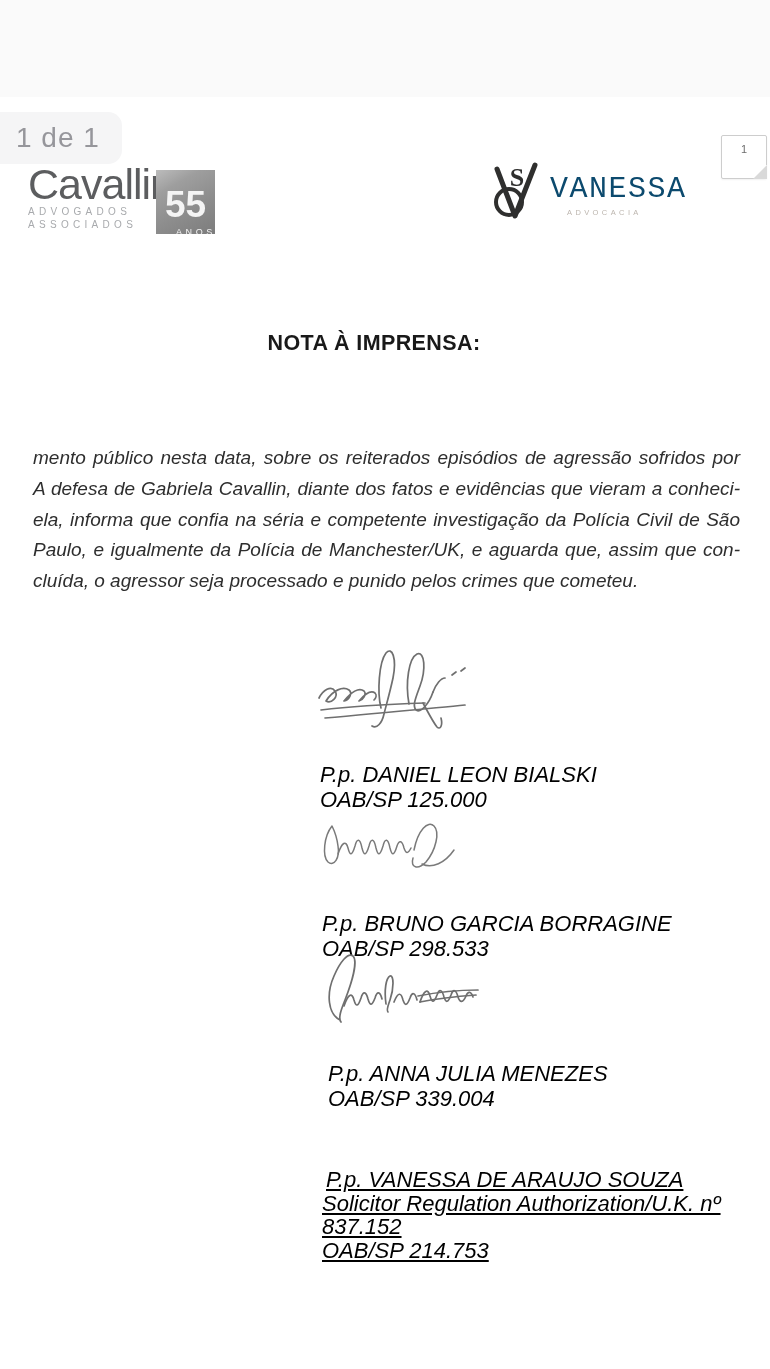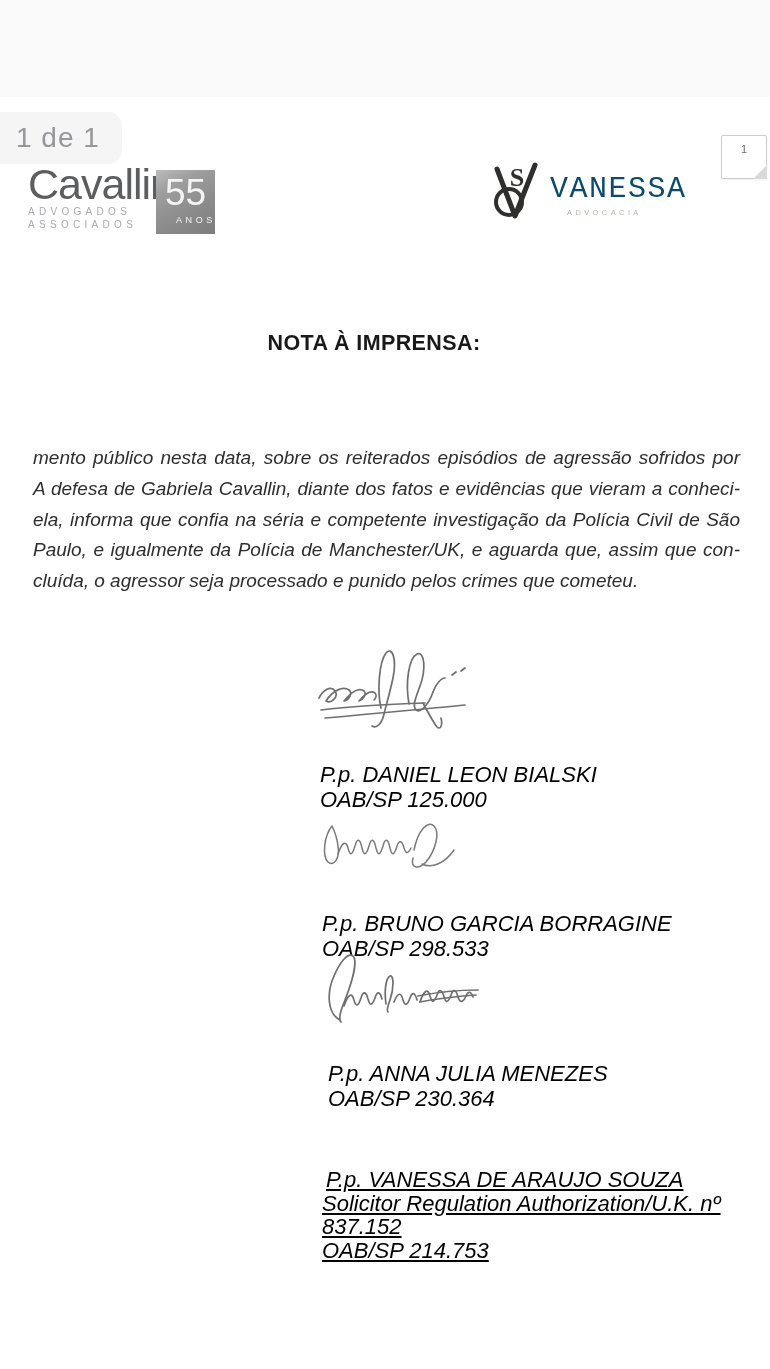--- a/index.html
+++ b/index.html
@@ -20,21 +20,21 @@
   }
   
   .bialski{position:absolute;left:28px;top:164px;width:130px;}
   .bialski .name{font-size:43px;line-height:40px;font-weight:500;color:#5c5d5f;letter-spacing:-1px;}
   .bialski .caps{font-size:10px;letter-spacing:4.3px;color:#a8aaad;line-height:11px;margin-top:2px;}
   .badge55{
     position:absolute;left:156px;top:170px;width:59px;height:64px;
     background:linear-gradient(150deg,#bcbcbc 0%,#9e9e9e 26%,#8e8e8e 58%,#7c7c7c 100%);
     color:#f4f4f4;text-align:center;overflow:hidden;
   }
-  .badge55 .num{font-size:37px;font-weight:400;line-height:42px;margin-top:2px;letter-spacing:0;}
+  .badge55 .num{font-size:37px;font-weight:700;line-height:42px;margin-top:14px;letter-spacing:0;}
   .badge55 .lbl{font-size:9px;letter-spacing:3.6px;line-height:10px;margin-top:1px;padding-left:20px;}
   
   .vanessa{position:absolute;left:492px;top:160px;display:flex;}
   .vanessa .mono{width:48px;height:60px;}
   .vanessa .vtxt{margin-left:10px;padding-top:14px;}
   .vanessa .vname{font-family:Liberation Mono, monospace;font-size:30px;line-height:31px;color:#0c4a6e;letter-spacing:1.5px;}
   .vanessa .vsub{font-size:7.5px;letter-spacing:3.4px;color:#bcb5ae;margin-top:3px;margin-left:17px;}
   
   .thumb{
     position:absolute;left:721px;top:135px;width:44px;height:42px;background:#ffffff;
@@ -150,21 +150,21 @@
     <path d="M20,70 C8,64 6,44 14,26 C20,12 28,2 33,6 C38,11 32,32 25,50 C21,60 18,68 21,72"></path>
     <path d="M24,56 C28,44 32,42 34,50 C36,57 38,57 41,48 C43,41 46,41 48,49 C50,56 52,56 55,48 C57,41 60,41 62,49"></path>
     <path d="M66,54 C64,40 66,28 70,26 C74,25 74,38 70,50 C68,56 66,60 68,62"></path>
     <path d="M74,52 C78,42 81,42 83,50 C85,56 87,56 90,48 C92,42 95,42 97,50"></path>
     <path d="M100,52 C104,40 108,38 110,46 C112,53 114,53 117,45 C119,39 122,39 124,47 C126,53 128,53 131,45 C133,39 136,39 138,47 C140,53 143,53 146,46 C148,41 151,41 153,47"></path>
     <path d="M98,46 C118,42 140,40 158,40"></path>
     <path d="M100,52 C120,48 142,46 156,45"></path>
   </svg>
   <div class="sigblock" style="left:328px;top:1033px;">
     <div>P.p. ANNA JULIA MENEZES</div>
-    <div>OAB/SP 230.364</div>
+    <div>OAB/SP 339.004</div>
   </div>
 
   <div class="sigblock tight" style="left:322px;top:1140px;text-decoration:underline;">
     <div style="padding-left:4px;">P.p. VANESSA DE ARAUJO SOUZA</div>
     <div>Solicitor Regulation Authorization/U.K. nº 837.152</div>
     <div>OAB/SP 214.753</div>
   </div>
 
 </div>
 

